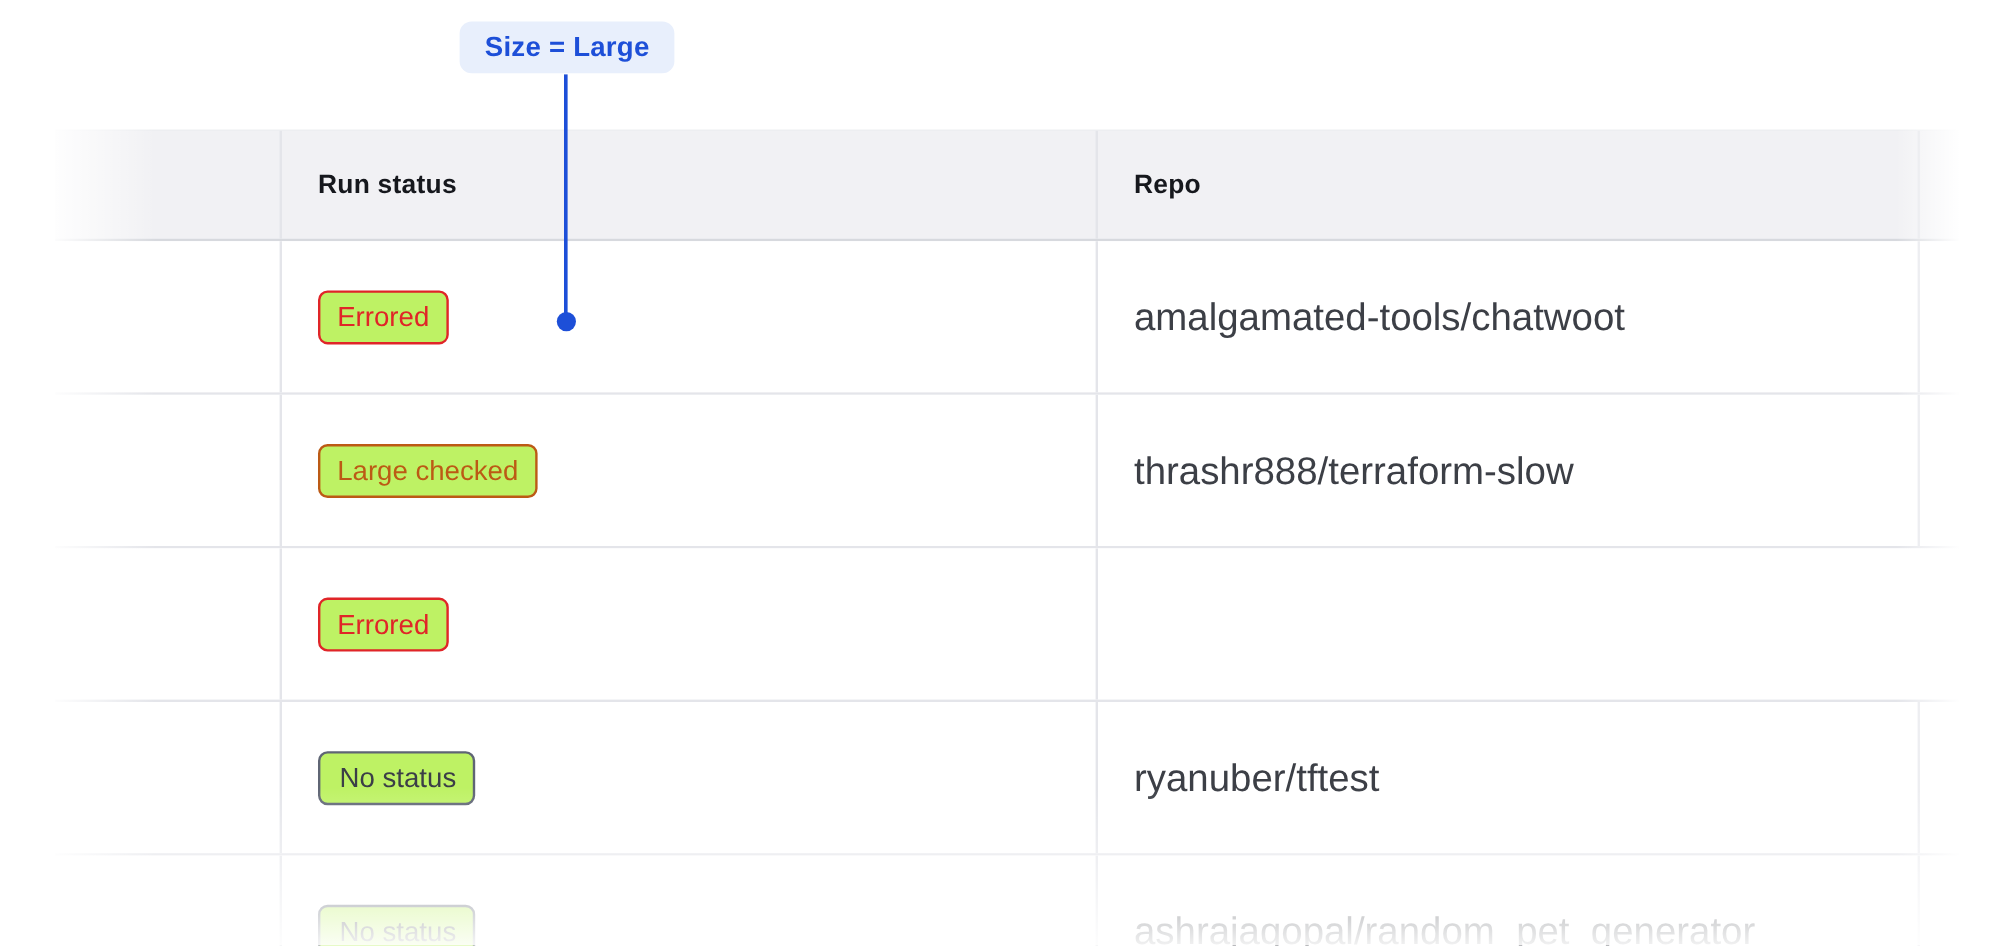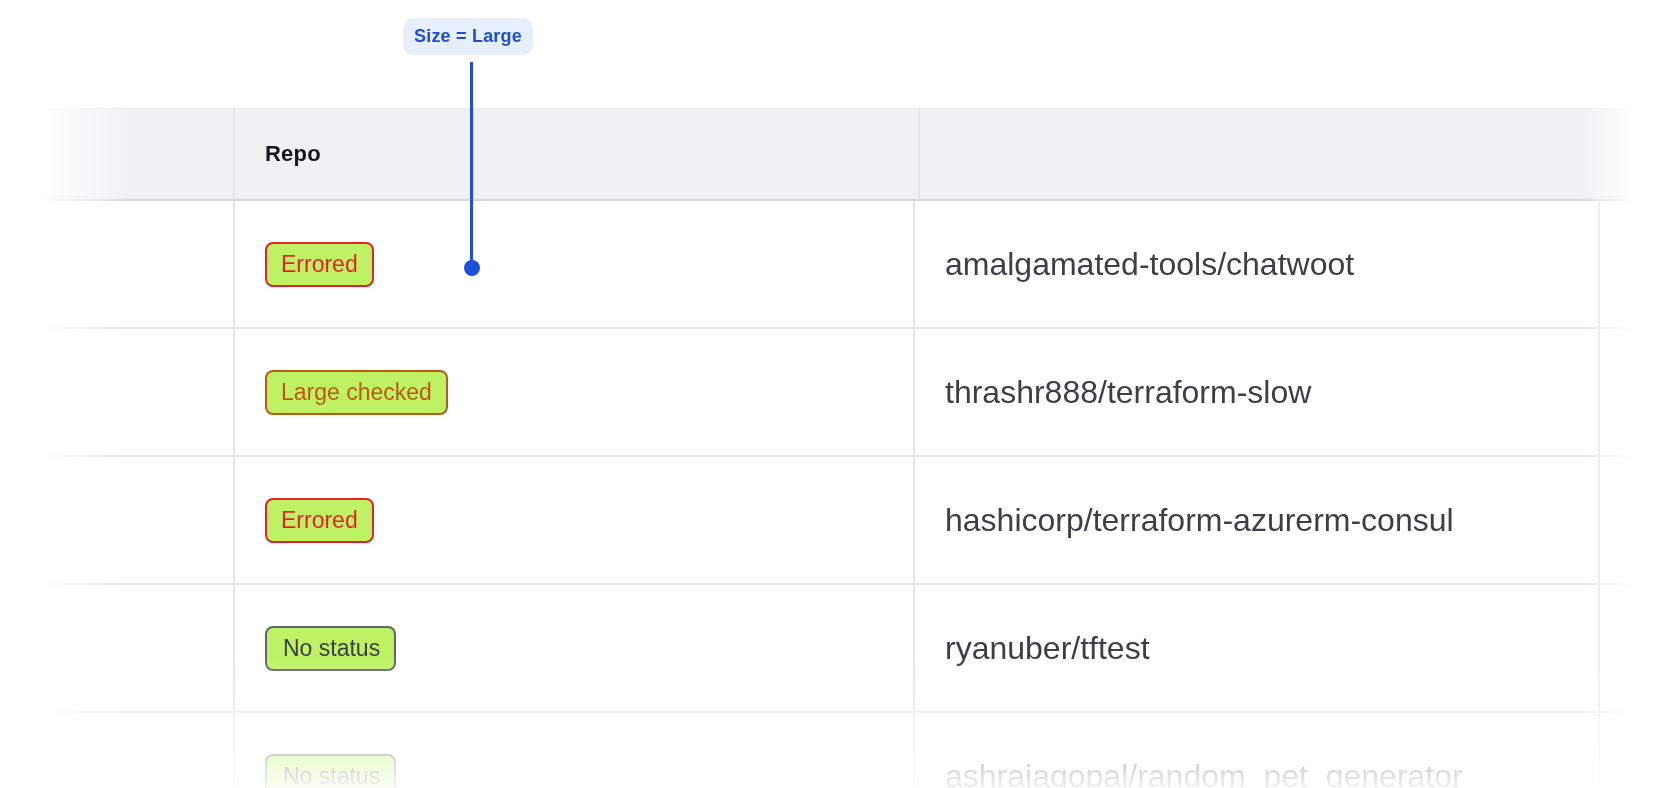--- a/index.html
+++ b/index.html
@@ -61,40 +61,41 @@
                  background: linear-gradient(to right, #fff 30%, rgba(255,255,255,0)); }
   .fade-right  { right: 0; top: 0; width: 92px; height: 100%;
                  background: linear-gradient(to left, #fff 42%, rgba(255,255,255,0)); }
   .fade-bottom { left: 0; bottom: 0; width: 100%; height: 132px;
                  background: linear-gradient(to bottom, rgba(255,255,255,0), rgba(255,255,255,0.93)); }
 
   
   .annotation-pill {
     position: absolute; left: 383px; top: 18px; z-index: 10;
     background: var(--annotation-bg); color: var(--annotation-blue);
-    font-size: 18px; font-weight: 600; letter-spacing: 0.2px;
-    padding: 8px 11px; border-radius: 10px; white-space: nowrap; margin-left: 20px;
+    font-size: 23px; font-weight: 600; letter-spacing: 0.2px;
+    padding: 8px 21px; border-radius: 10px; white-space: nowrap;
   }
   .annotation-line {
     position: absolute; left: 470px; top: 62px; width: 3px; height: 199px;
     background: var(--annotation-blue); z-index: 10;
   }
   .annotation-dot {
     position: absolute; left: 464px; top: 260px; width: 16px; height: 16px;
     border-radius: 50%; background: var(--annotation-blue); z-index: 10;
   }
 </style>
 </head>
 <body>
 
 <div class="stage">
 
   <div class="runs-table">
     <div class="tr-head">
       <div class="cell col-0 th"></div>
+      <div class="cell col-1 th">Run status</div>
       <div class="cell col-2 th">Repo</div>
       <div class="cell col-3 th"></div>
     </div>
     <div id="tbody">
     <div class="tr">
       <div class="cell col-0"></div>
       <div class="cell col-1">
         <span class="badge badge--errored">Errored</span>
       </div>
       <div class="cell col-2">
@@ -111,23 +112,20 @@
       <div class="cell col-2">
         <span class="repo-name">thrashr888/terraform-slow</span>
       </div>
       <div class="cell col-3"></div>
     </div>
 
     <div class="tr">
       <div class="cell col-0"></div>
       <div class="cell col-1">
         <span class="badge badge--errored">Errored</span>
-      </div>
-      <div class="cell col-2">
-        <span class="repo-name">hashicorp/terraform-azurerm-consul</span>
       </div>
       <div class="cell col-3"></div>
     </div>
 
     <div class="tr">
       <div class="cell col-0"></div>
       <div class="cell col-1">
         <span class="badge badge--no-status">No status</span>
       </div>
       <div class="cell col-2">

